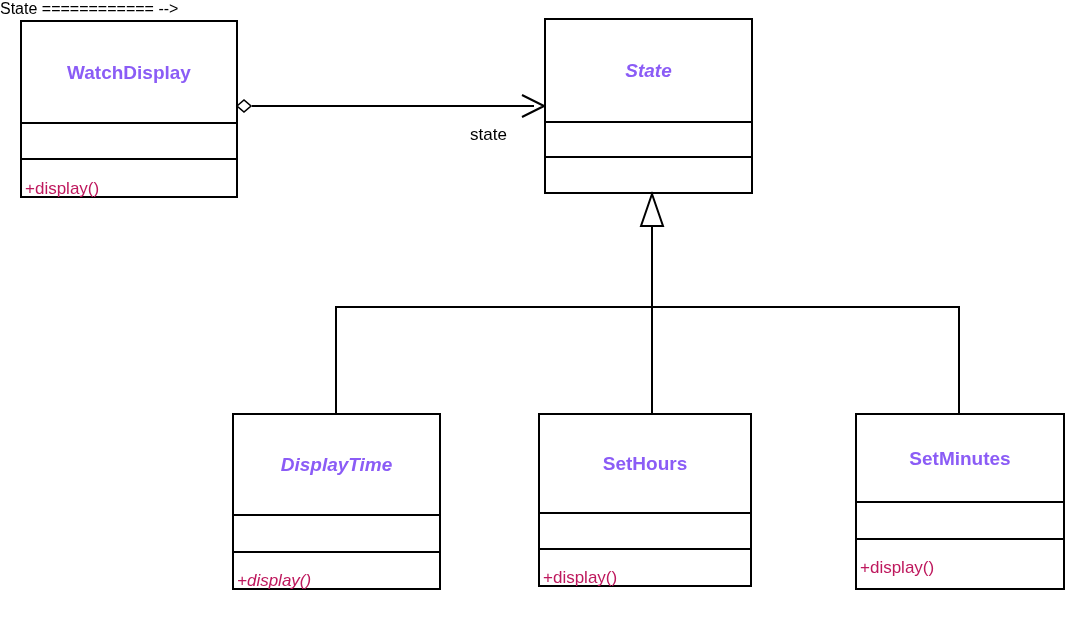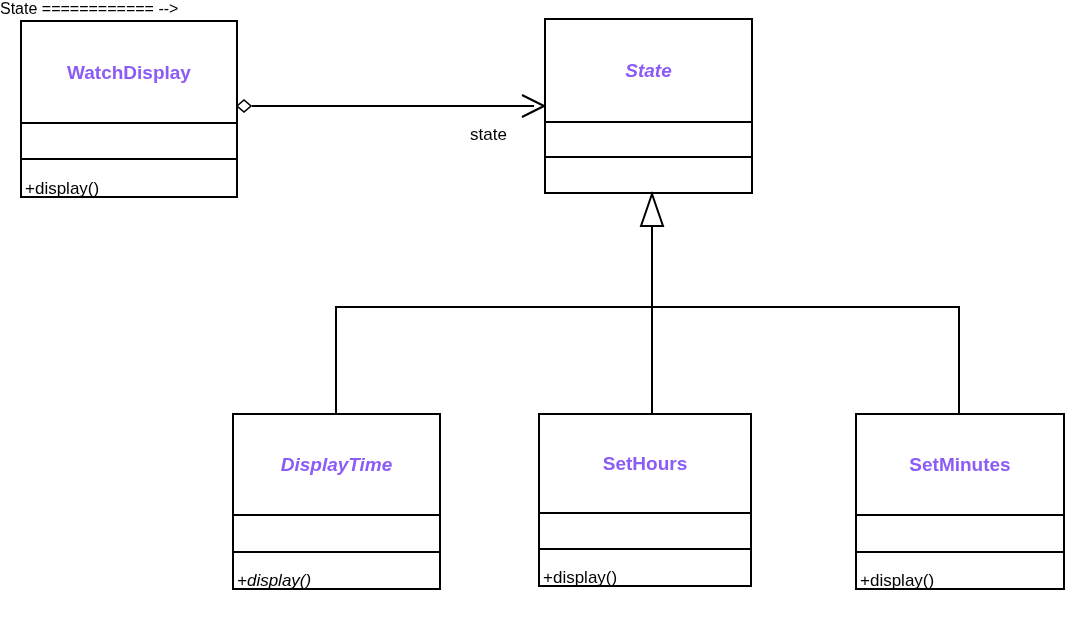--- a/index.html
+++ b/index.html
@@ -55,21 +55,21 @@
   .attr-compartment {
     
   }
   .ops-compartment {
     display: flex;
     align-items: center;
     padding-left: 3px;
   }
   .member {
     font-size: 17px;
-    color: #000000;
+    color: #be185d;
     line-height: 1;
     white-space: nowrap;
     text-align: right;
     margin-top: 20px;
   }
   
   .edge-line {
     position: absolute;
     background: #000000;
   }
@@ -161,21 +161,21 @@
       <span class="class-name">SetHours</span>
     </div>
     <div class="compartment attr-compartment" style="height:37px;"></div>
     <div class="compartment ops-compartment" style="height:37px;">
       <span class="member">+display()</span>
     </div>
   </div>
 
   
   <div class="uml-class" style="left:855px; top:413px; width:210px; height:177px;">
-    <div class="compartment name-compartment" style="height:99px;">
+    <div class="compartment name-compartment" style="height:86px;">
       <span class="class-name">SetMinutes</span>
     </div>
     <div class="compartment attr-compartment" style="height:37px;"></div>
     <div class="compartment ops-compartment" style="height:37px;">
       <span class="member">+display()</span>
     </div>
   </div>
 
 </div>
 

